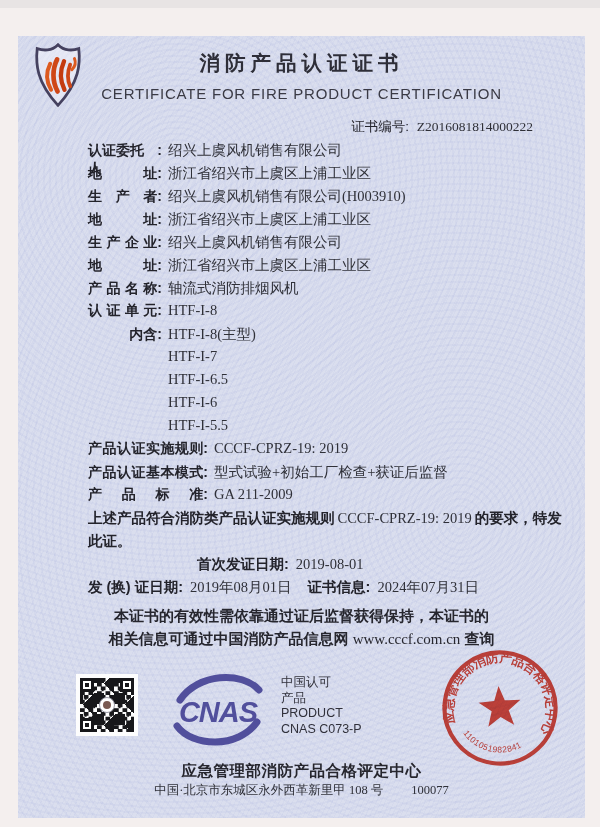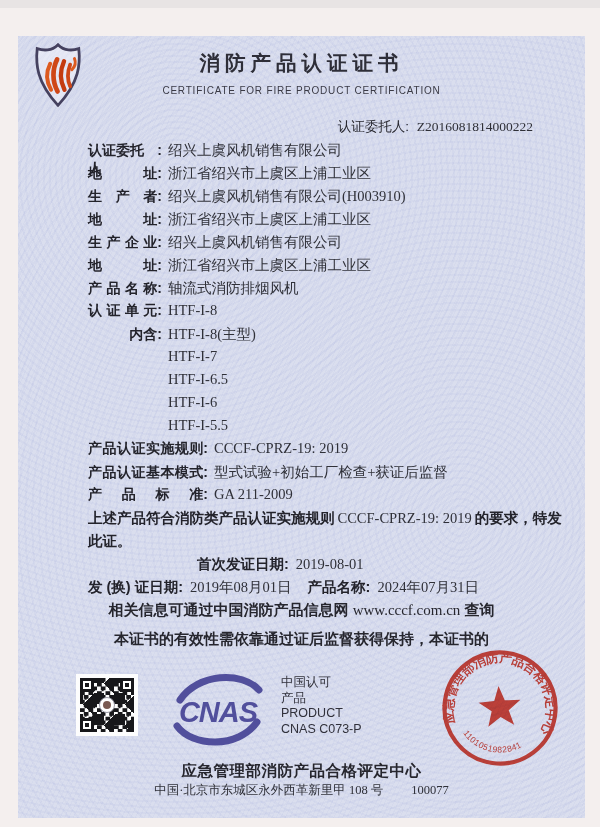--- a/index.html
+++ b/index.html
@@ -19,21 +19,21 @@
       #dadeee;
   }
   
   .logo{position:absolute;left:14px;top:1px;width:52px;height:76px;}
   .title{
     position:absolute;left:0;right:0;top:13px;text-align:center;
     font-size:20.5px;font-weight:bold;letter-spacing:5px;color:#2e2e38;
   }
   .subtitle{
     position:absolute;left:0;right:0;top:49px;text-align:center;
-    font-size:10px;letter-spacing:.8px;color:#3a3a45;
+    font-size:15px;letter-spacing:.8px;color:#3a3a45;
   }
   .certno{position:absolute;top:82px;right:52px;font-size:13.5px;color:#26262e;}
   .certno .num{font-family:"Liberation Serif",serif;color:#2f3038;margin-left:4px;}
   
   .rows{position:absolute;left:70px;top:105px;width:497px;}
   .row{display:flex;align-items:baseline;height:23px;font-size:14.5px;}
   .labwrap{display:inline-flex;flex:0 0 74px;font-weight:bold;color:#23232b;font-size:14px;}
   .labwrap .lab{flex:1 1 auto;text-align-last:justify;}
   .labwrap .col{flex:0 0 auto;}
   .labwrap.w8{flex-basis:120px;}
@@ -99,21 +99,21 @@
         <path d="M37 23 C32.5 33 32 45 37.5 56" stroke="#c43b10" stroke-width="5"></path>
         <path d="M44 27 C41 35 40.5 44 44 52" stroke="#cf4718" stroke-width="4.4"></path>
         <path d="M46 33 C50 29 51 25 49 20" stroke="#dd5a1f" stroke-width="3.4"></path>
       </g>
     </svg>
 
     <div class="title">消防产品认证证书</div>
     <div class="subtitle">CERTIFICATE FOR FIRE PRODUCT CERTIFICATION</div>
 
     <div class="certno">
-      <span>认证委托人:</span>
+      <span>证书编号:</span>
       <span class="num">Z2016081814000222</span>
     </div>
 
     <div class="rows">
 
       <div class="row">
         <span class="labwrap">
             <span class="lab">认证委托人</span>
             <span class="col">:</span>
           </span>
@@ -222,28 +222,28 @@
         <span class="b">此证。</span>
       </div>
 
       <div class="row firstissue">
         <span class="b">首次发证日期:</span>
         <span class="v sp">2019-08-01</span>
       </div>
       <div class="row">
         <span class="b">发 (换) 证日期:</span>
         <span class="v sp">2019年08月01日</span>
-        <span class="b sp2">产品名称:</span>
+        <span class="b sp2">证书信息:</span>
         <span class="v sp">2024年07月31日</span>
       </div>
 
+      <div class="note first">本证书的有效性需依靠通过证后监督获得保持，本证书的</div>
       <div class="note">
         <span>相关信息可通过中国消防产品信息网 </span><span class="url-inline">www.cccf.com.cn</span><span> 查询</span>
       </div>
-      <div class="note first">本证书的有效性需依靠通过证后监督获得保持，本证书的</div>
     </div>
 
     <div class="qr">
       <div class="qr-inner">
         <span class="finder f-tl"></span>
         <span class="finder f-tr"></span>
         <span class="finder f-bl"></span>
         <span class="qr-emblem"></span>
       </div>
     </div>

